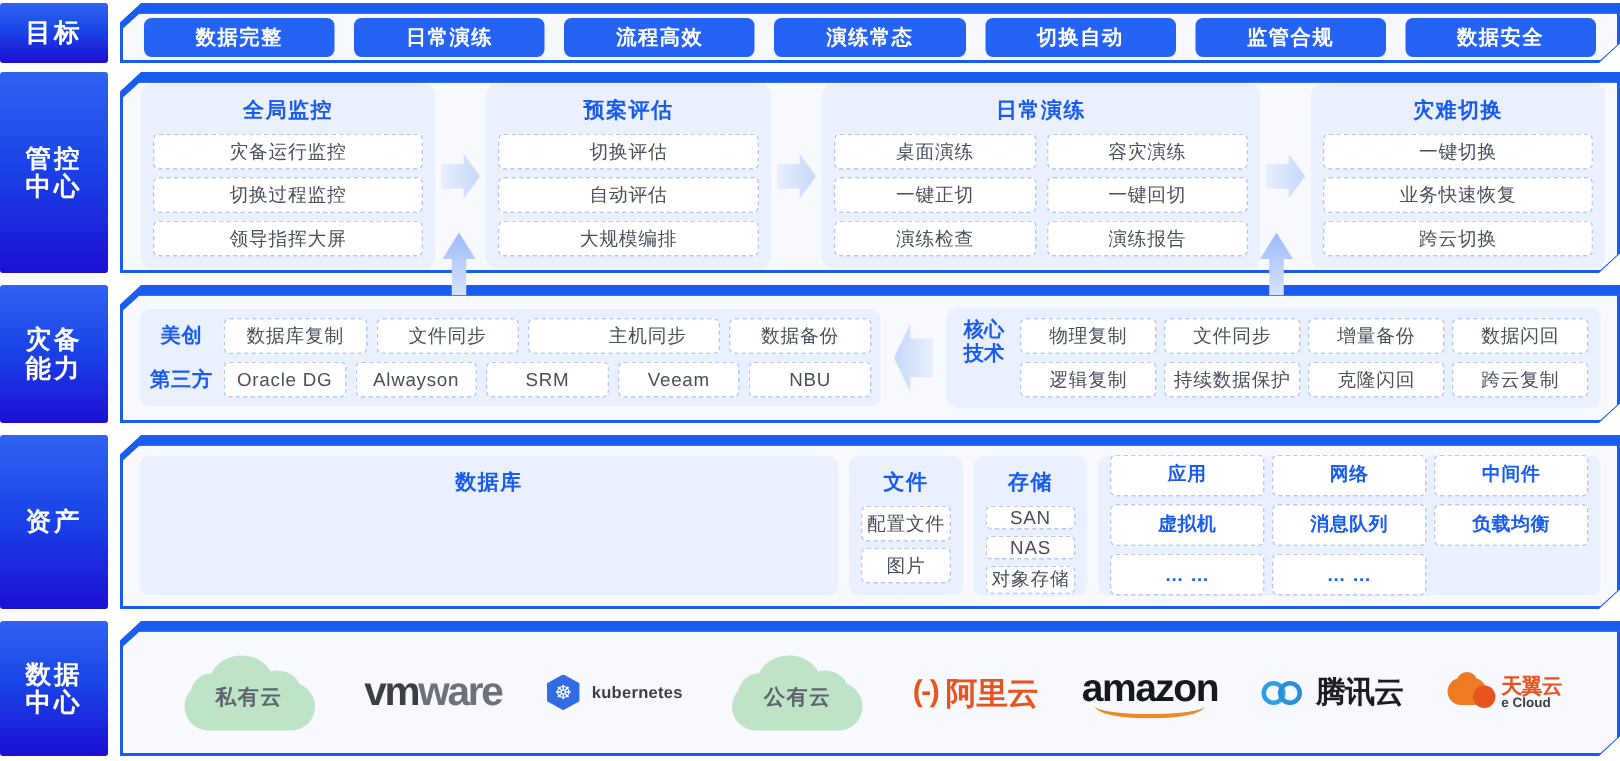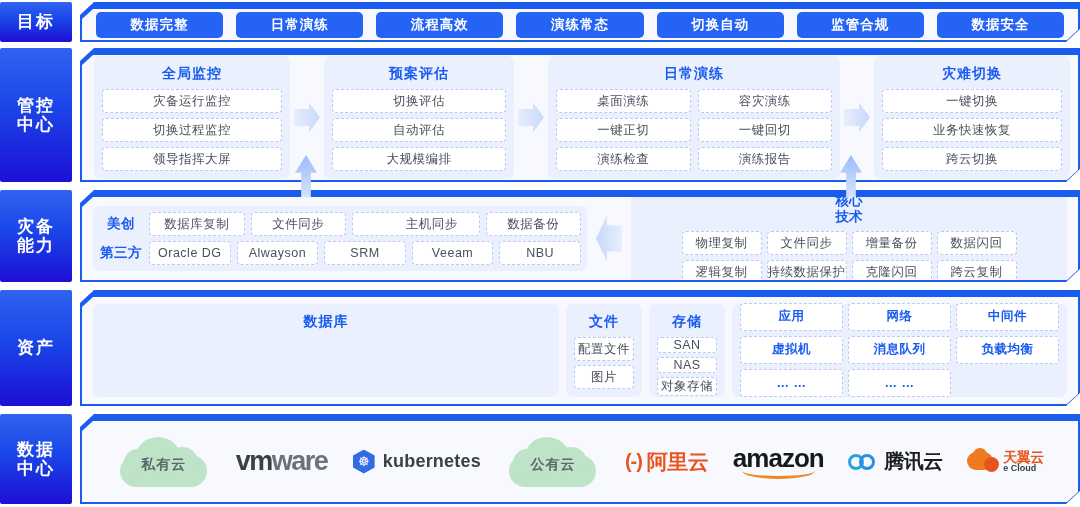--- a/index.html
+++ b/index.html
@@ -82,21 +82,21 @@
             display:flex; flex-direction:column; gap:5px; }
   .dr-line{ display:flex; align-items:center; gap:6px; }
   .dr-label{ color:#1a5cf0; font-weight:700; font-size:13.5px;
              width:44px; text-align:center; letter-spacing:.5px; }
   .arrow-l{
     width:26px; height:46px; flex:0 0 26px; margin:0 9px;
     background:linear-gradient(270deg,#e8effd,#c6d8fb);
     clip-path:polygon(100% 22%,42% 22%,42% 0,0 50%,42% 100%,42% 78%,100% 78%);
   }
   .dr-right{ background:#eaf0fd; border-radius:7px; padding:7px 8px;
-             display:flex; align-items:center; gap:7px;flex-direction:column; }
+             display:flex; gap:7px; }
   .core-label{ color:#1a5cf0; font-weight:700; font-size:13.5px;
                line-height:1.15; text-align:center; width:34px; }
   .core-grid{ display:grid; grid-template-columns:repeat(4,1fr); gap:5px;font-family:Liberation Mono, monospace; }
 
   
   #asset-wrap{ position:absolute; inset:0; display:flex; align-items:stretch;
                padding:7px 11px; gap:7px; }
   .db-card{ flex:0 0 466px; }
   .db-grid{ display:grid; grid-template-columns:repeat(4,1fr); gap:5px; }
   .narrow-card{ width:76px; }
@@ -123,21 +123,21 @@
   .cloudlogo .c3{ left:8px; top:16px; width:28px; height:28px; }
   .cloudtxt{ position:relative; z-index:3; font-size:14px; font-weight:700;
              color:#5f6670; letter-spacing:1px; margin-top:6px; }
   .vm-logo{ font-size:27px; font-weight:700; color:#6e7278; letter-spacing:-1.5px; }
   .vm-logo b{ color:#3c4045; font-weight:700; }
   .k8s{ display:flex; align-items:center; gap:7px; }
   .k8s-mark{ width:24px; height:24px; background:#326ce5;
              clip-path:polygon(50% 0,95% 25%,95% 75%,50% 100%,5% 75%,5% 25%);
              display:flex; align-items:center; justify-content:center;
              color:#fff; font-size:13px; }
-  .k8s-txt{ font-size:18px; font-weight:700; color:#3c4045; letter-spacing:.2px; }
+  .k8s-txt{ font-size:11px; font-weight:700; color:#3c4045; letter-spacing:.2px; }
   .ali{ display:flex; align-items:center; gap:5px; }
   .ali-mark{ font-size:20px; color:#e8541e; font-weight:700; letter-spacing:-1px; }
   .ali-txt{ font-size:21px; font-weight:700; color:#e8541e; letter-spacing:-.5px; }
   .amz{ position:relative; font-size:26px; font-weight:700; color:#16191d;
         letter-spacing:-1px; padding-bottom:7px; }
   .amz-smile{ position:absolute; left:10%; bottom:2px; width:80%; height:9px;
               border-bottom:3px solid #ef8a22; border-radius:0 0 55% 55%/0 0 100% 100%; }
   .tx{ display:flex; align-items:center; gap:6px; }
   .tx-mark{ width:30px; height:22px; position:relative; }
   .tx-mark i{ position:absolute; border:3px solid #2aa3e0; border-radius:50%;

